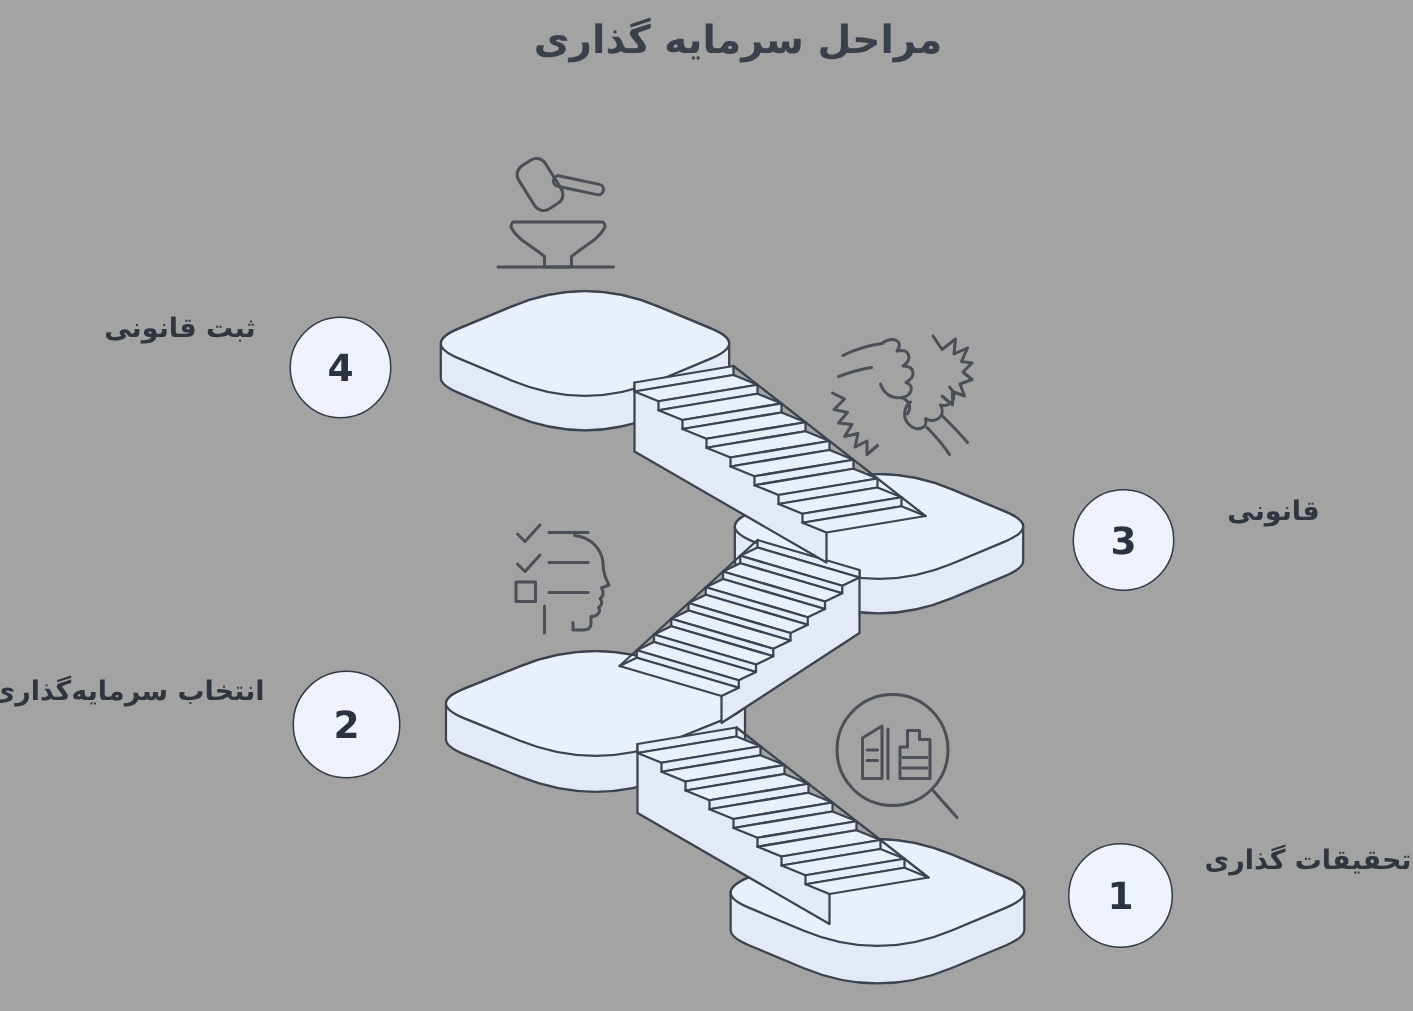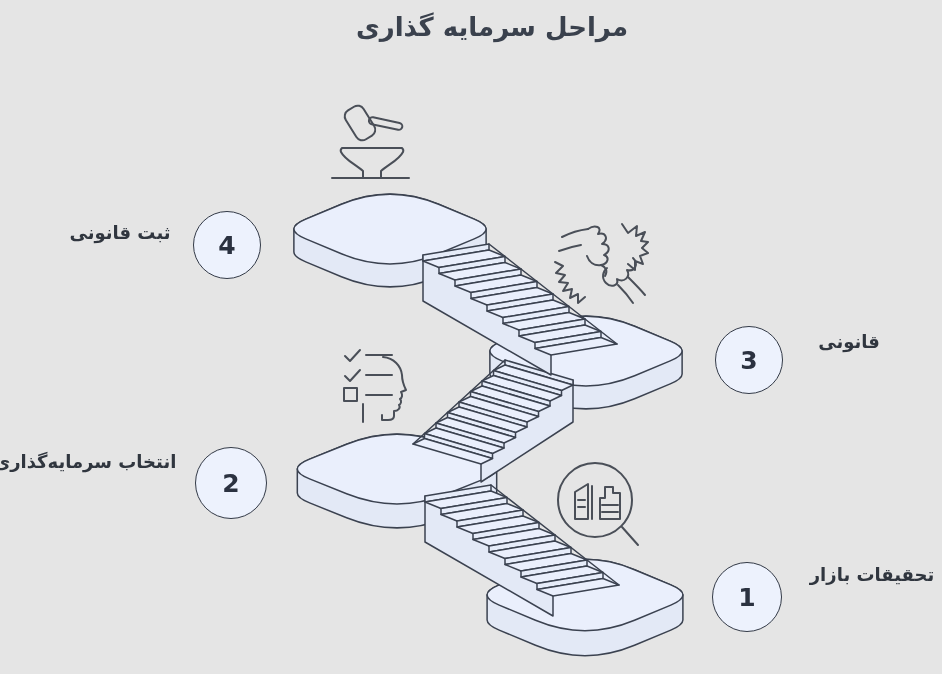--- a/index.html
+++ b/index.html
@@ -1,17 +1,17 @@
 <!DOCTYPE html>
 <html lang="fa"><head>
 <meta charset="utf-8">
 <style>
   html,body{margin:0;padding:0;background:#fff;}
   .stage{
-    position:relative;width:942px;height:674px;background:#e5e5e5;overflow:hidden;
+    position:relative;width:942px;height:674px;background:#a3a3a3;overflow:hidden;
     font-family:"DejaVu Sans",sans-serif;
   }
   .page-title{
     position:absolute;top:12px;left:492px;transform:translateX(-50%);
     font-size:26px;font-weight:bold;white-space:nowrap;color:#3a414d;
   }
   .main-svg{position:absolute;left:0;top:0;}
   .icon-svg{position:absolute;}
   .icon-svg path,.icon-svg rect,.icon-svg circle,.icon-svg polyline{
     fill:none;stroke:#4a4f58;stroke-width:2;stroke-linecap:round;stroke-linejoin:round;
@@ -166,18 +166,18 @@
   <div class="step-circle" style="left: 195px; top: 447px; width: 72px; height: 72px; background: rgb(237, 242, 253); border-color: rgb(51, 58, 71); color: rgb(43, 50, 64);">
     <span>2</span>
   </div>
   <div class="step-circle" style="left: 715px; top: 326px; width: 68px; height: 68px; background: rgb(237, 242, 253); border-color: rgb(51, 58, 71); color: rgb(43, 50, 64);">
     <span>3</span>
   </div>
   <div class="step-circle" style="left: 193px; top: 211px; width: 68px; height: 68px; background: rgb(237, 242, 253); border-color: rgb(51, 58, 71); color: rgb(43, 50, 64);">
     <span>4</span>
   </div>
 
-  <div class="step-label" dir="rtl" style="left: 872px; top: 574px; color: rgb(48, 54, 63);">تحقیقات بازار</div>
+  <div class="step-label" dir="rtl" style="left: 872px; top: 574px; color: rgb(48, 54, 63);">تحقیقات گذاری</div>
   <div class="step-label" dir="rtl" style="left: 85px; top: 461px; color: rgb(48, 54, 63);">انتخاب سرمایه‌گذاری</div>
   <div class="step-label" dir="rtl" style="left: 849px; top: 341px; color: rgb(48, 54, 63);">قانونی</div>
-  <div class="step-label" dir="rtl" style="left: 120px; top: 232px; color: rgb(48, 54, 63);">ثبت قانونی</div>
+  <div class="step-label" dir="rtl" style="left: 120px; top: 219px; color: rgb(48, 54, 63);">ثبت قانونی</div>
 
 </div>
 
 </body></html>

